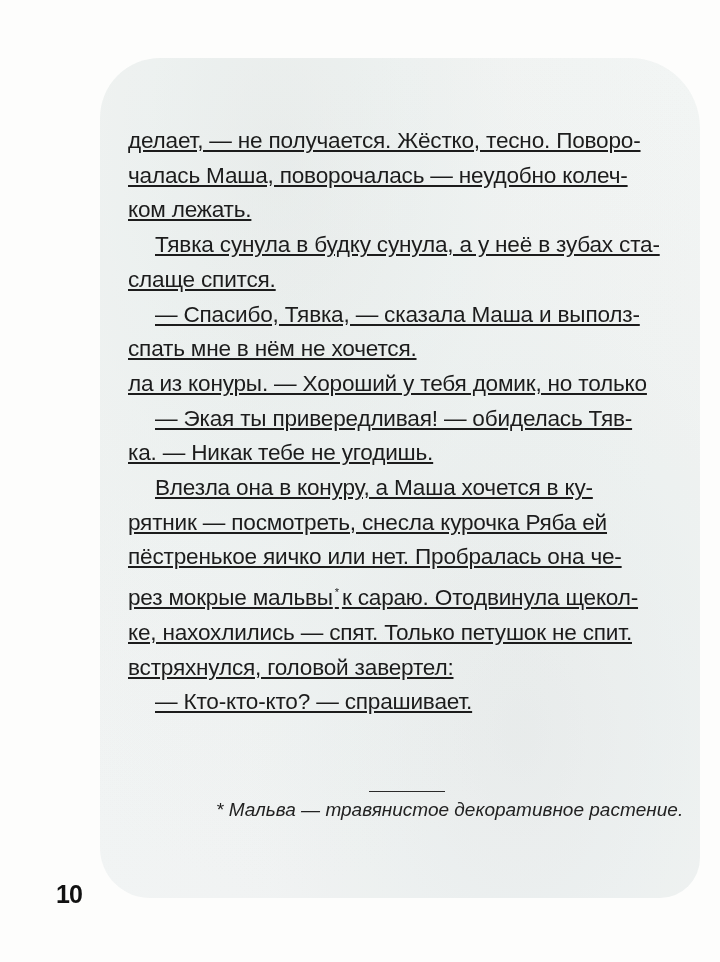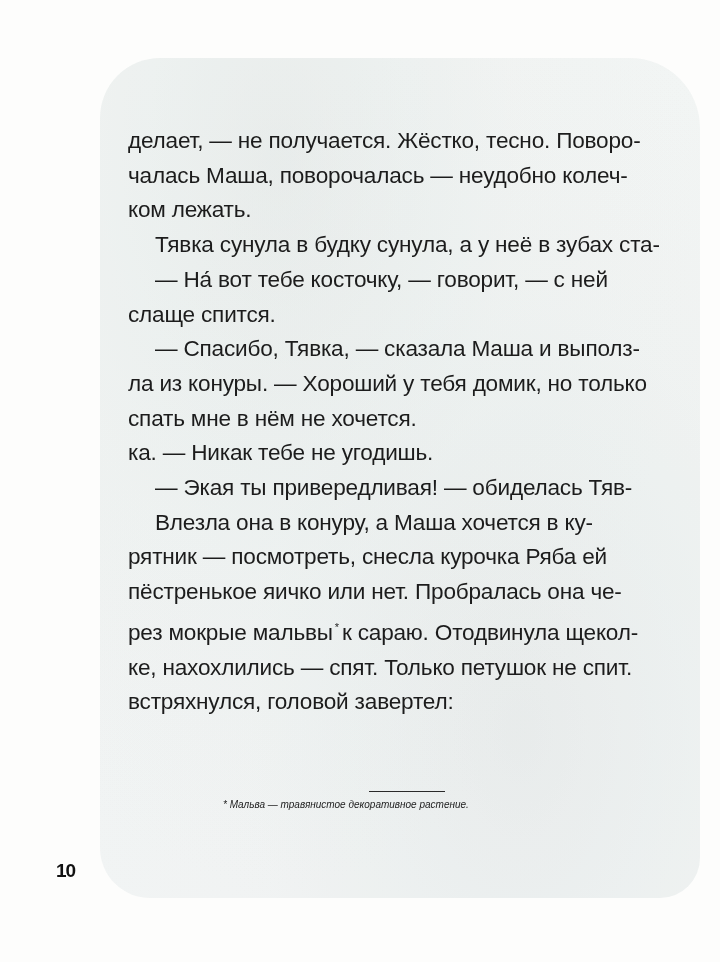--- a/index.html
+++ b/index.html
@@ -29,50 +29,51 @@
       opacity: 0.85;
     }
     .text-block {
       position: absolute;
       left: 128px;
       top: 124px;
       width: 520px;
       font-size: 22.6px;
       line-height: 34.7px;
       letter-spacing: -0.2px;
+      text-decoration: underline;
     }
     .line {
       display: block;
       white-space: nowrap;
     }
     .line.indent {
       padding-left: 27px;
     }
     .footnote-rule {
       position: absolute;
       left: 369px;
       top: 791px;
       width: 76px;
       height: 0;
       border-top: 1.5px solid #2a2a2a;
     }
     .footnote {
       position: absolute;
-      left: 223px;
+      left: 216px;
       top: 799px;
-      font-size: 10px;
+      font-size: 19px;
       font-style: italic;
       color: #222;
       white-space: nowrap;
     }
     .page-number {
       position: absolute;
       left: 56px;
-      top: 860px;
-      font-size: 19px;
+      top: 880px;
+      font-size: 25px;
       font-weight: bold;
       color: #111;
       letter-spacing: -1px;
     }
     sup.mark {
       font-size: 11px;
       vertical-align: 9px;
       margin-left: 2px;
       margin-right: 3px;
     }
@@ -80,31 +81,31 @@
 </head>
 <body>
 
 <div class="bg-illustration"></div>
 
 <div class="text-block">
   <span class="line">делает, — не получается. Жёстко, тесно. Поворо-</span>
   <span class="line">чалась Маша, поворочалась — неудобно колеч-</span>
   <span class="line">ком лежать.</span>
   <span class="line indent">Тявка сунула в будку сунула, а у неё в зубах ста-</span>
-  <span class="line indent">— На́ вот тебе косточку, — говорит, — с ней</span>
   <span class="line">слаще спится.</span>
   <span class="line indent">— Спасибо, Тявка, — сказала Маша и выполз-</span>
+  <span class="line">спать мне в нём не хочется.</span>
   <span class="line">ла из конуры. — Хороший у тебя домик, но только</span>
-  <span class="line">спать мне в нём не хочется.</span>
+  <span class="line indent">— Экая ты привередливая! — обиделась Тяв-</span>
   <span class="line">ка. — Никак тебе не угодишь.</span>
-  <span class="line indent">— Экая ты привередливая! — обиделась Тяв-</span>
   <span class="line indent">Влезла она в конуру, а Маша хочется в ку-</span>
   <span class="line">рятник — посмотреть, снесла курочка Ряба ей</span>
   <span class="line">пёстренькое яичко или нет. Пробралась она че-</span>
   <span class="line"><span>рез мокрые мальвы</span><sup class="mark">*</sup><span>к сараю. Отодвинула щекол-</span></span>
   <span class="line">ке, нахохлились — спят. Только петушок не спит.</span>
   <span class="line">встряхнулся, головой завертел:</span>
+  <span class="line indent">— Кто-кто-кто? — спрашивает.</span>
 </div>
 
 <div class="footnote-rule"></div>
 <div class="footnote">* Мальва — травянистое декоративное растение.</div>
 
 <div class="page-number">10</div>
 
 </body></html>

